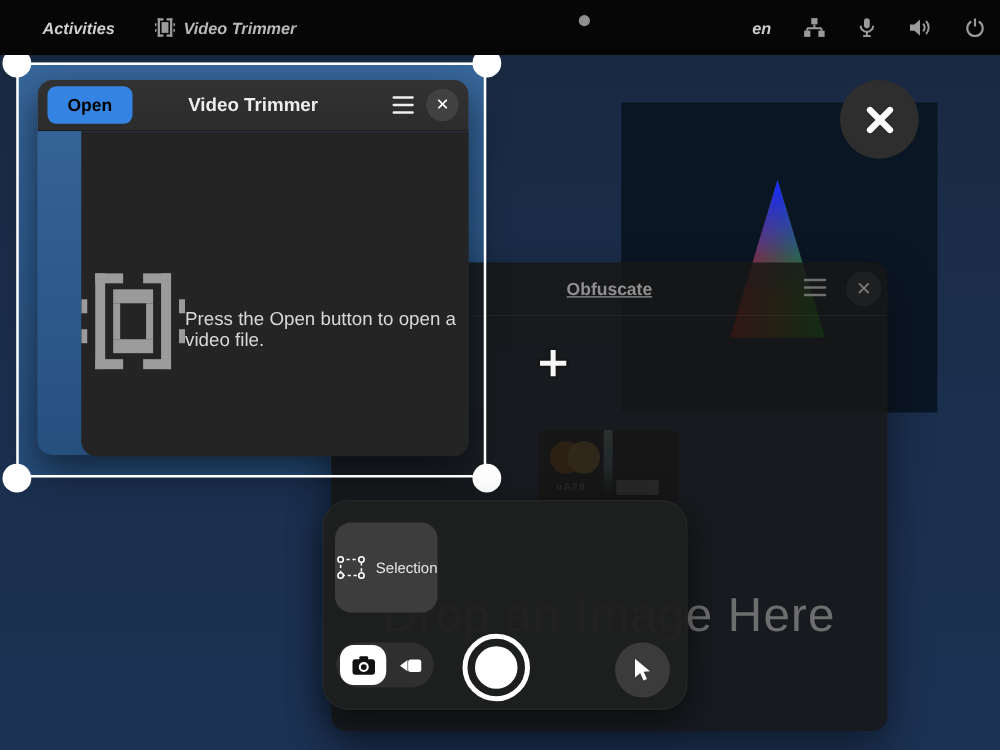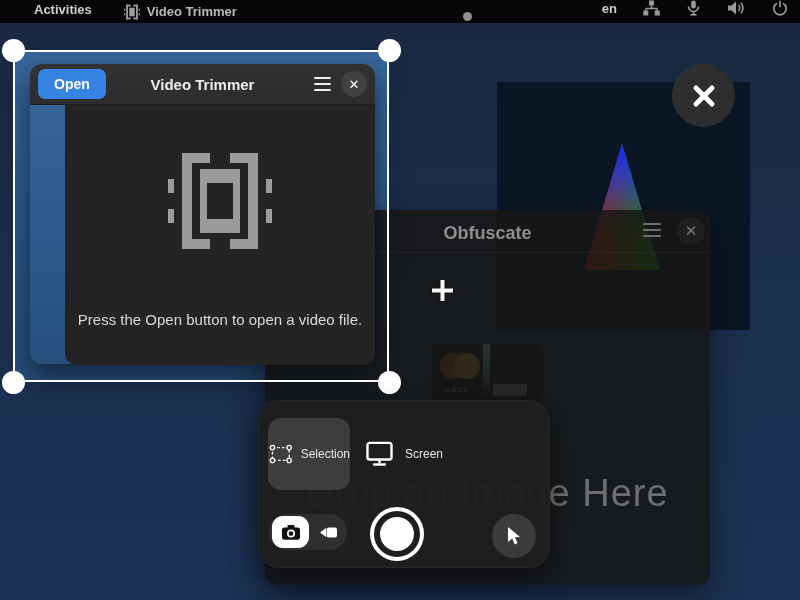--- a/index.html
+++ b/index.html
@@ -1,21 +1,21 @@
 <!DOCTYPE html>
 <html><head>
 <meta charset="utf-8">
 <style>
   html,body{margin:0;padding:0;background:#000;}
   #screen{position:relative;width:800px;height:600px;overflow:hidden;
     font-family:"Liberation Sans","DejaVu Sans",sans-serif;
     background:linear-gradient(180deg,#1a2840 0%,#1b2f4e 55%,#1c3254 100%);}
   
-  .topbar{position:absolute;left:0;top:0;width:800px;height:23px;background:#060606;
-    display:flex;color:#cfcfcf;font-size:13px;font-weight:700;z-index:40;}
+  .topbar{position:absolute;left:0;top:0;width:800px;height:44px;background:#060606;
+    display:flex;align-items:center;color:#cfcfcf;font-size:13px;font-weight:700;z-index:40;font-style:italic;}
   .tb-activities{margin-left:28px;padding:2px 6px;cursor:pointer;}
   .tb-app{display:flex;align-items:center;gap:7px;margin-left:26px;color:#b9b9b9;}
   .tb-clockwrap{position:absolute;left:0;right:0;display:flex;justify-content:center;pointer-events:none;}
   .tb-clock{pointer-events:auto;color:#d6d6d6;}
   .tb-recdot{position:absolute;left:463px;top:12px;width:9px;height:9px;border-radius:50%;background:#8f8f8f;}
   .tb-right{position:absolute;right:12px;display:flex;align-items:center;gap:26px;}
   .tb-kbd{color:#cdcdcd;font-weight:700;}
   .tb-ico{display:flex;align-items:center;}
   
   .sel-fill{position:absolute;left:13px;top:50px;width:376px;height:332px;
@@ -29,41 +29,41 @@
   .card .c1{position:absolute;left:9px;top:9px;width:26px;height:26px;border-radius:50%;background:#b85c0e;}
   .card .c2{position:absolute;left:23px;top:9px;width:26px;height:26px;border-radius:50%;background:#e3a332;opacity:.92;}
   .card .stripe{position:absolute;left:52px;top:0;width:7px;height:52px;
     background:linear-gradient(180deg,#9fe8d8 0%,#5d9aa6 55%,rgba(70,110,130,0));}
   .card .ctext{position:absolute;left:14px;top:41px;font-size:8px;color:#909090;letter-spacing:1px;font-weight:700;}
   .card .slab{position:absolute;left:62px;top:40px;width:34px;height:12px;background:#a7a7a7;opacity:.85;border-radius:1px;}
   
   .obf{position:absolute;left:265px;top:210px;width:445px;height:375px;border-radius:12px;
     background:rgba(23,23,23,0.87);box-shadow:0 14px 34px rgba(0,0,0,.45);}
   .obf-head{position:relative;height:42px;border-bottom:1px solid rgba(255,255,255,.05);}
-  .obf-title{position:absolute;left:0;right:0;top:13px;text-align:center;font-size:18px;font-weight:700;color:#8f8f8f;}
+  .obf-title{position:absolute;left:0;right:0;top:13px;text-align:center;font-size:14px;font-weight:700;color:#8f8f8f;text-decoration:underline;}
   .obf-burger{position:absolute;left:378px;top:13px;width:18px;display:flex;flex-direction:column;gap:4px;cursor:pointer;}
   .obf-burger span{height:2px;background:#6f6f6f;border-radius:1px;}
   .obf-close{position:absolute;left:412px;top:7px;width:28px;height:28px;border-radius:50%;background:rgba(255,255,255,.04);
     color:#7a7a7a;font-size:15px;font-weight:700;display:flex;align-items:center;justify-content:center;cursor:pointer;}
   .obf-drop{position:absolute;left:0;right:0;top:262px;text-align:center;font-size:38px;font-weight:300;
     color:#6e6e6e;letter-spacing:1px;}
   
   .vt{position:absolute;left:30px;top:64px;width:345px;height:300px;border-radius:12px;
     box-shadow:0 12px 30px rgba(0,0,0,.55);}
   .vt-head{height:40px;background:linear-gradient(#323232,#2c2c2c);border-radius:12px 12px 0 0;
     display:flex;align-items:center;padding:0 8px;position:relative;border-bottom:1px solid #1d1d1d;}
-  .vt-open{background:#3584e4;color:#ffffff;font-weight:700;font-size:14px;border:none;border-radius:7px;
+  .vt-open{background:#3584e4;color:#000000;font-weight:700;font-size:14px;border:none;border-radius:7px;
     height:30px;padding:0 16px;cursor:pointer;}
   .vt-title{position:absolute;left:0;right:0;text-align:center;font-size:15px;font-weight:700;color:#ededed;pointer-events:none;}
   .vt-headright{position:absolute;right:8px;display:flex;align-items:center;gap:10px;}
   .vt-burger{width:17px;display:flex;flex-direction:column;gap:3.5px;cursor:pointer;}
   .vt-burger span{height:2.5px;background:#efefef;border-radius:1px;}
   .vt-close{width:26px;height:26px;border-radius:50%;background:#414141;color:#fff;font-size:13px;font-weight:700;
     display:flex;align-items:center;justify-content:center;cursor:pointer;}
-  .vt-body{height:260px;background:#242424;border-radius:0 0 12px 12px;display:flex;flex-direction:column;align-items:center;margin-left:35px;}
+  .vt-body{height:260px;background:#242424;border-radius:0 0 12px 12px;display:flex;align-items:center;margin-left:35px;}
   .vt-body svg{margin-top:44px;}
   .vt-caption{margin-top:58px;font-size:15px;color:#d8d8d8;}
   
   .bigx{position:absolute;left:672px;top:64px;width:63px;height:63px;border-radius:50%;background:#2e2e2e;
     display:flex;align-items:center;justify-content:center;cursor:pointer;}
   
   .sel-border{position:absolute;left:13px;top:50px;width:376px;height:332px;border:2px solid #ffffff;
     box-sizing:border-box;pointer-events:none;}
   .handle{position:absolute;width:23px;height:23px;border-radius:50%;background:#fff;cursor:grab;}
   
@@ -183,28 +183,20 @@
       <div class="mode selected">
         <svg width="40" height="34" viewBox="0 0 40 34">
           <rect x="7" y="7" width="26" height="20" fill="none" stroke="#fff" stroke-width="2" stroke-dasharray="4 3.4"></rect>
           <circle cx="7" cy="7" r="3.4" fill="#3d3d3d" stroke="#fff" stroke-width="2"></circle>
           <circle cx="33" cy="7" r="3.4" fill="#3d3d3d" stroke="#fff" stroke-width="2"></circle>
           <circle cx="7" cy="27" r="3.4" fill="#3d3d3d" stroke="#fff" stroke-width="2"></circle>
           <circle cx="33" cy="27" r="3.4" fill="#3d3d3d" stroke="#fff" stroke-width="2"></circle>
         </svg>
         <span>Selection</span>
       </div>
-      <div class="mode">
-        <svg width="40" height="34" viewBox="0 0 40 34">
-          <rect x="7" y="5" width="26" height="18" rx="2.5" fill="none" stroke="#fff" stroke-width="2.6"></rect>
-          <path d="M20 23 v4" stroke="#fff" stroke-width="2.6"></path>
-          <rect x="13" y="27" width="14" height="2.8" rx="1.2" fill="#fff"></rect>
-        </svg>
-        <span>Screen</span>
-      </div>
     </div>
     <div class="pill">
       <div class="seg-photo">
         <svg width="20" height="17" viewBox="0 0 20 17">
           <rect x="6.5" y="1" width="7" height="4" rx="1" fill="#111"></rect>
           <rect x="1" y="3.4" width="18" height="12.4" rx="2.4" fill="#111"></rect>
           <circle cx="10" cy="9.6" r="4" fill="#fff"></circle>
           <circle cx="10" cy="9.6" r="2.3" fill="#111"></circle>
         </svg>
       </div>

